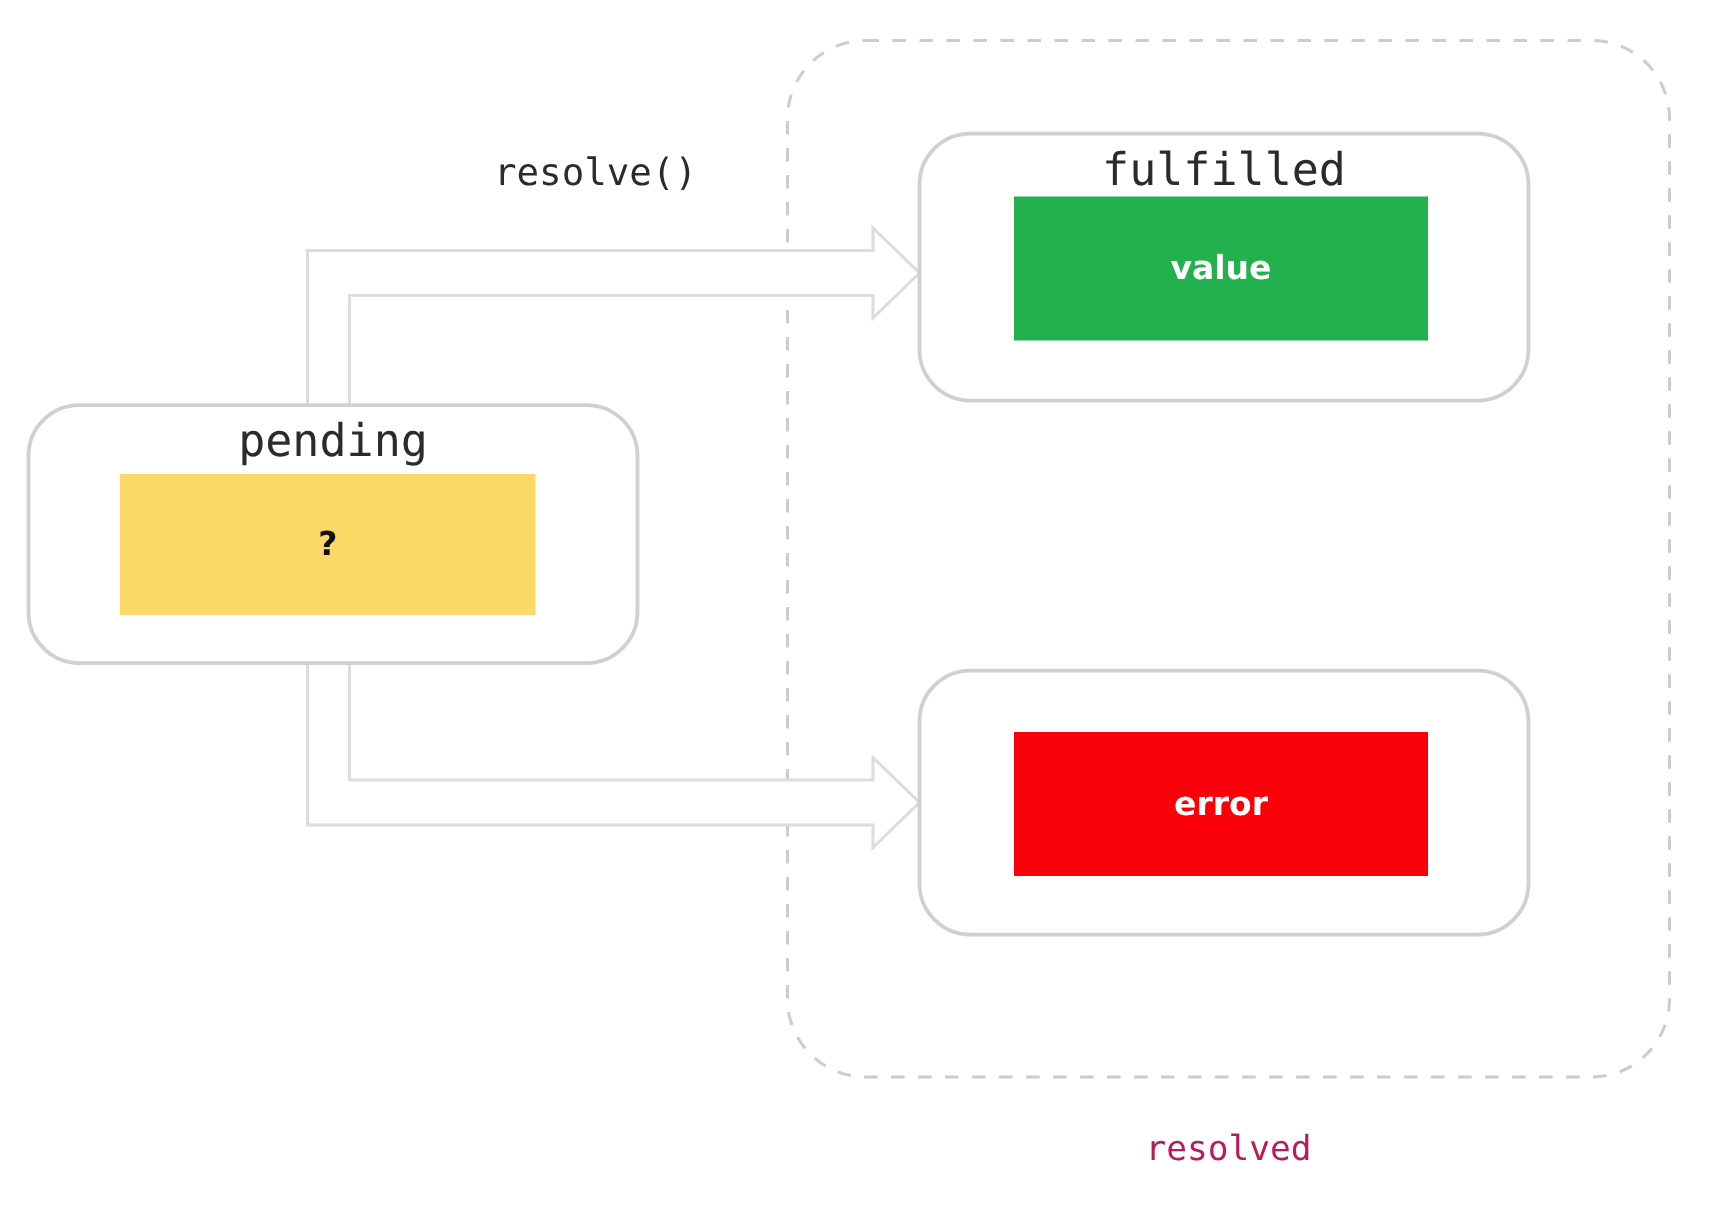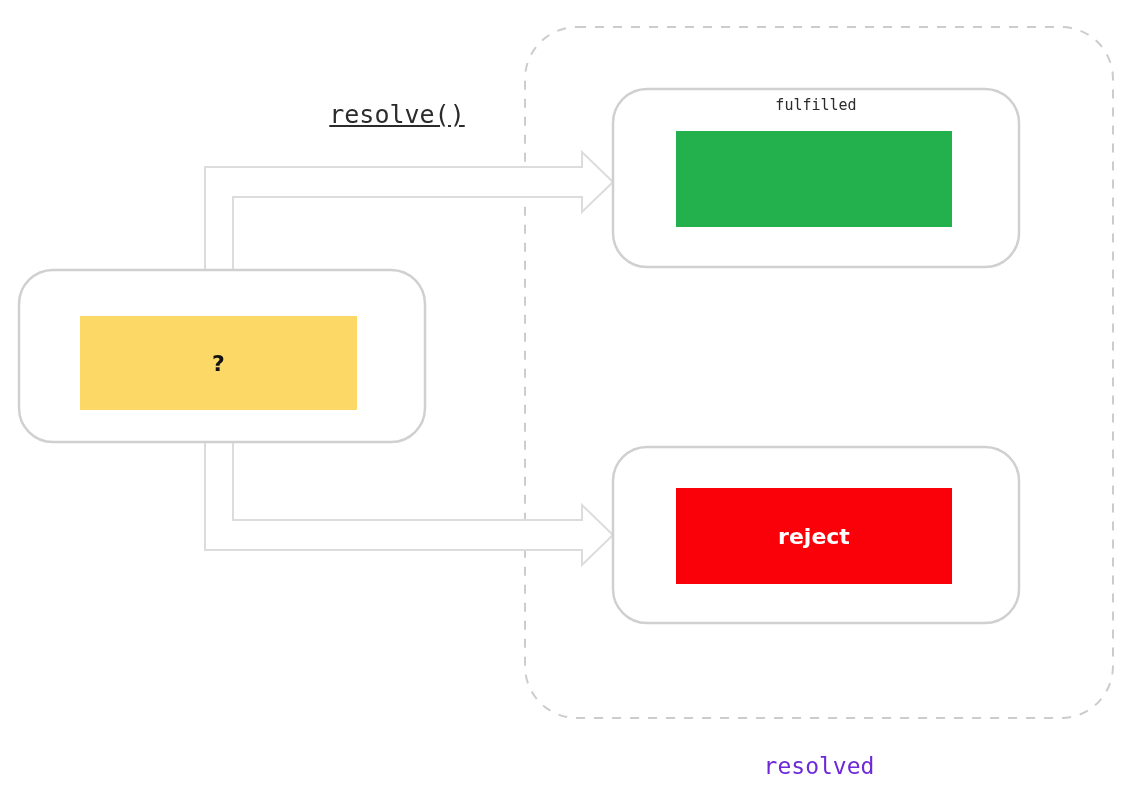--- a/index.html
+++ b/index.html
@@ -20,40 +20,39 @@
   #diagram-svg {
     position: absolute;
     left: 0;
     top: 0;
     width: 1142px;
     height: 804px;
   }
   .state-label {
     position: absolute;
     font-family: "DejaVu Sans Mono", monospace;
-    font-size: 15px;
+    font-size: 30px;
     color: #2b2b2b;
     text-align: center;
     letter-spacing: 0px;
     white-space: nowrap;
   }
   .edge-label {
     position: absolute;
     font-family: "DejaVu Sans Mono", monospace;
     font-size: 25px;
     color: #2b2b2b;
     text-align: center;
     white-space: nowrap;
-    text-decoration: underline;
   }
   .container-label {
     position: absolute;
     font-family: "DejaVu Sans Mono", monospace;
     font-size: 23px;
-    color: #6d28d9;
+    color: #be185d;
     text-align: center;
     white-space: nowrap;
   }
   .payload-text {
     position: absolute;
     font-family: "DejaVu Sans", sans-serif;
     font-weight: bold;
     font-size: 22px;
     text-align: center;
     white-space: nowrap;
@@ -84,27 +83,29 @@
     <rect x="19" y="270" width="406" height="172" rx="34" ry="34" fill="#ffffff" stroke="#d0d0d0" stroke-width="2.5"></rect>
     <rect x="80" y="316" width="277" height="94" fill="#FCD966" stroke="none"></rect>
 
     <rect x="613" y="89" width="406" height="178" rx="34" ry="34" fill="#ffffff" stroke="#d0d0d0" stroke-width="2.5"></rect>
     <rect x="676" y="131" width="276" height="96" fill="#22B14C" stroke="none"></rect>
 
     <rect x="613" y="447" width="406" height="176" rx="34" ry="34" fill="#ffffff" stroke="#d0d0d0" stroke-width="2.5"></rect>
     <rect x="676" y="488" width="276" height="96" fill="#FA0008" stroke="none"></rect>
   </svg>
 
+  <div class="state-label" style="left:19px; top:277px; width:406px;">pending</div>
 
   <div class="state-label" style="left:613px; top:96px; width:406px;">fulfilled</div>
 
 
   <div class="payload-text dark" style="left:80px; top:316px; width:277px; height:94px;">?</div>
 
+  <div class="payload-text light" style="left:676px; top:131px; width:276px; height:96px;">value</div>
 
-  <div class="payload-text light" style="left:676px; top:488px; width:276px; height:96px;">reject</div>
+  <div class="payload-text light" style="left:676px; top:488px; width:276px; height:96px;">error</div>
 
   <div class="edge-label" style="left:297px; top:100px; width:200px;">resolve()</div>
 
 
   <div class="container-label" style="left:525px; top:753px; width:588px;">resolved</div>
 
 </div>
 
 </body></html>

